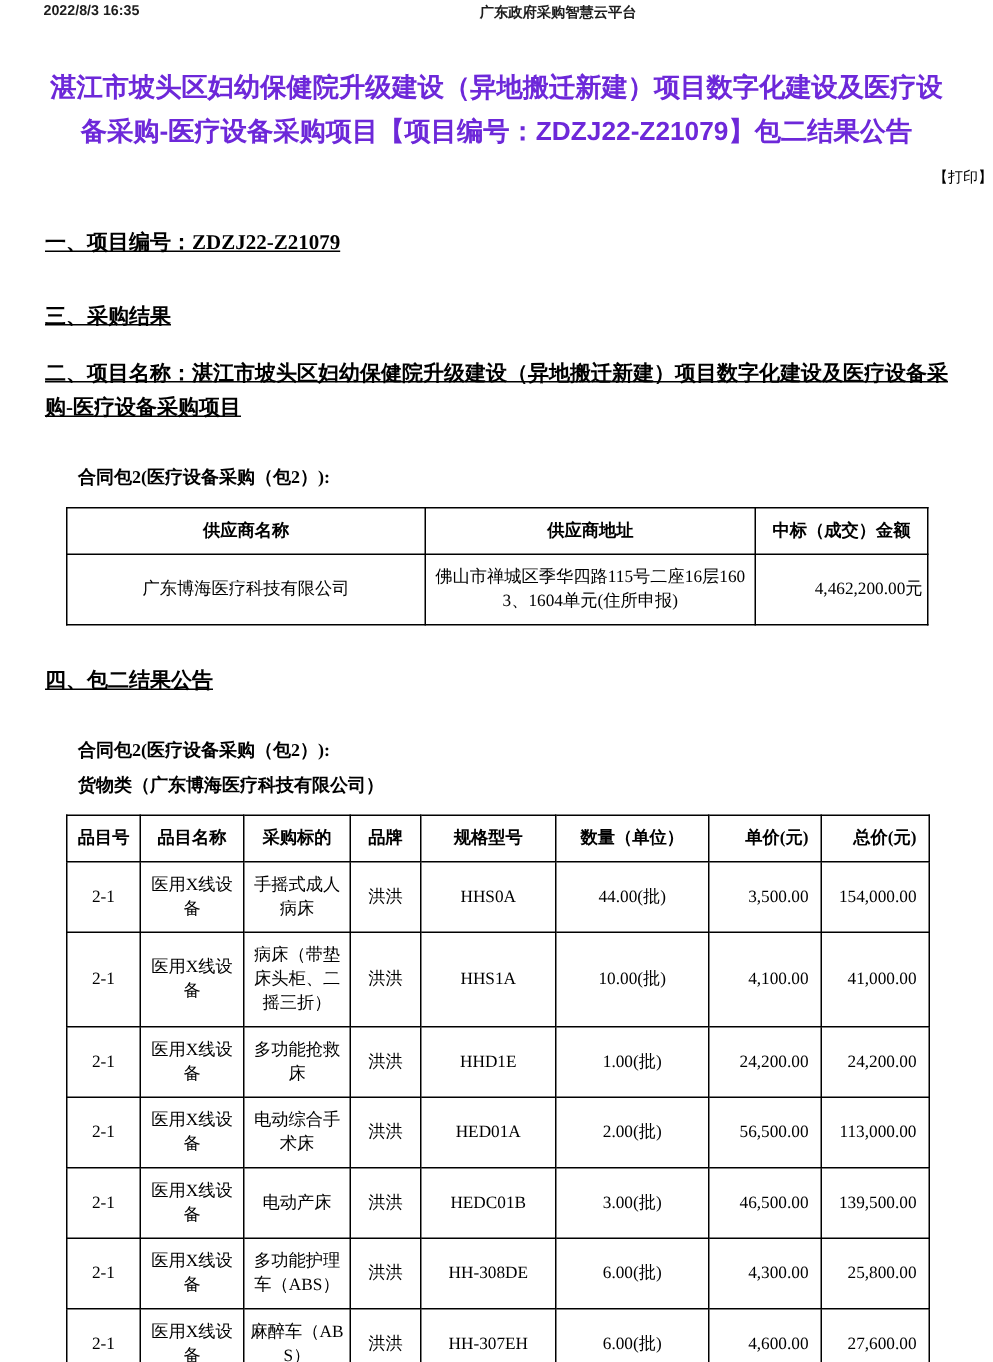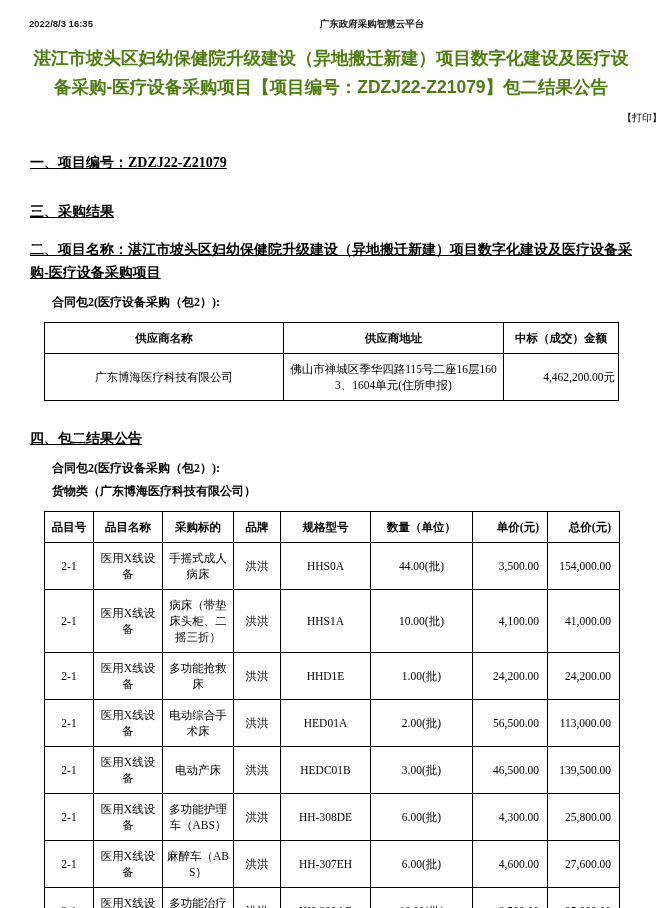--- a/index.html
+++ b/index.html
@@ -8,59 +8,59 @@
     width: 662px;
     height: 908px;
     background: #ffffff;
     color: #000000;
     font-family: "Liberation Serif", "DejaVu Serif", serif;
     overflow: hidden;
   }
   
   .meta {
     position: absolute;
-    top: 18px; left: 0; right: 0;
+    top: 2px; left: 0; right: 0;
     height: 14px;
     font-family: "Liberation Sans", "DejaVu Sans", sans-serif;
     font-size: 9.5px;
     font-weight: 700;
     color: #1c1c1c;
   }
   .meta .date { position: absolute; left: 29px; top: 0; }
   .meta .platform { position: absolute; left: 372px; top: 0; transform: translateX(-50%); white-space: nowrap; }
 
   .content { padding-top: 44px; }
 
   h1.doc-title {
     margin: 0 28px;
     font-family: "Liberation Sans", "DejaVu Sans", sans-serif;
     font-weight: 700;
     font-size: 17.5px;
     line-height: 29px;
     text-align: center;
-    color: #4d7c0f;
+    color: #6d28d9;
   }
   .print-row {
     margin-top: 9px;
     text-align: right;
     font-family: "Liberation Sans", "DejaVu Sans", sans-serif;
     font-size: 10px;
   }
   .print-link { color: #000000; text-decoration: none; cursor: pointer; }
 
   .sec-heading {
     margin: 26px 30px 0 30px;
     font-size: 14px;
     font-weight: 600;
     line-height: 23px;
     text-decoration: underline;
   }
   .sec-heading.wrap { margin-top: 15px; }
   .pkg-line {
-    margin: 9px 30px 0 52px;
+    margin: 25px 30px 0 52px;
     font-size: 12px;
     font-weight: 600;
     line-height: 19px;
   }
 
   table.doc-table {
     border-collapse: collapse;
     table-layout: fixed;
     margin: 10px 0 0 44px;
     font-size: 11.5px;

